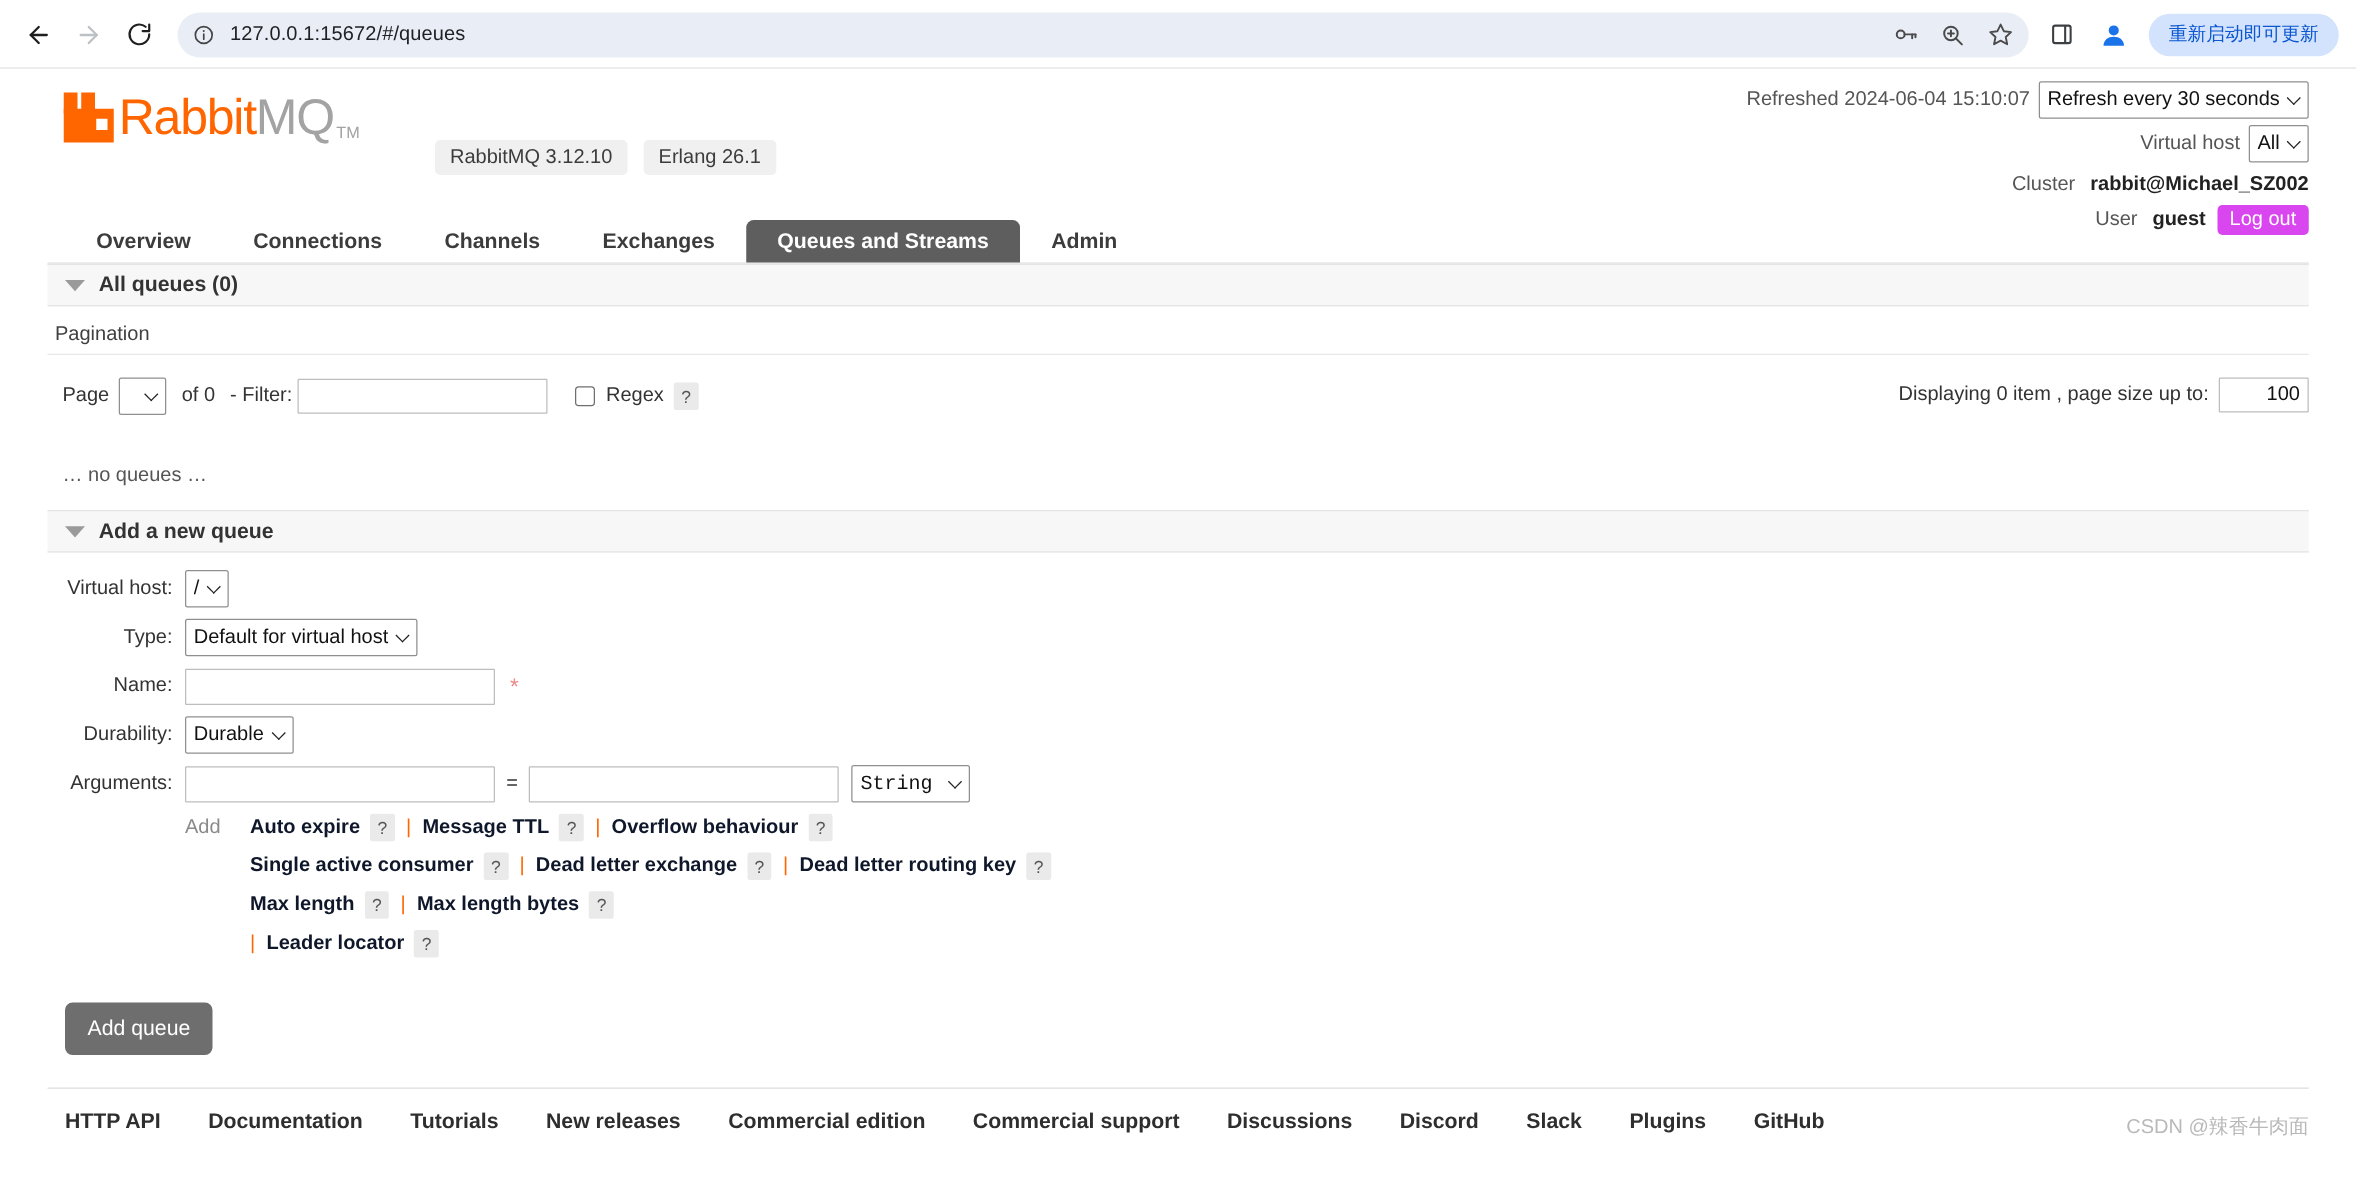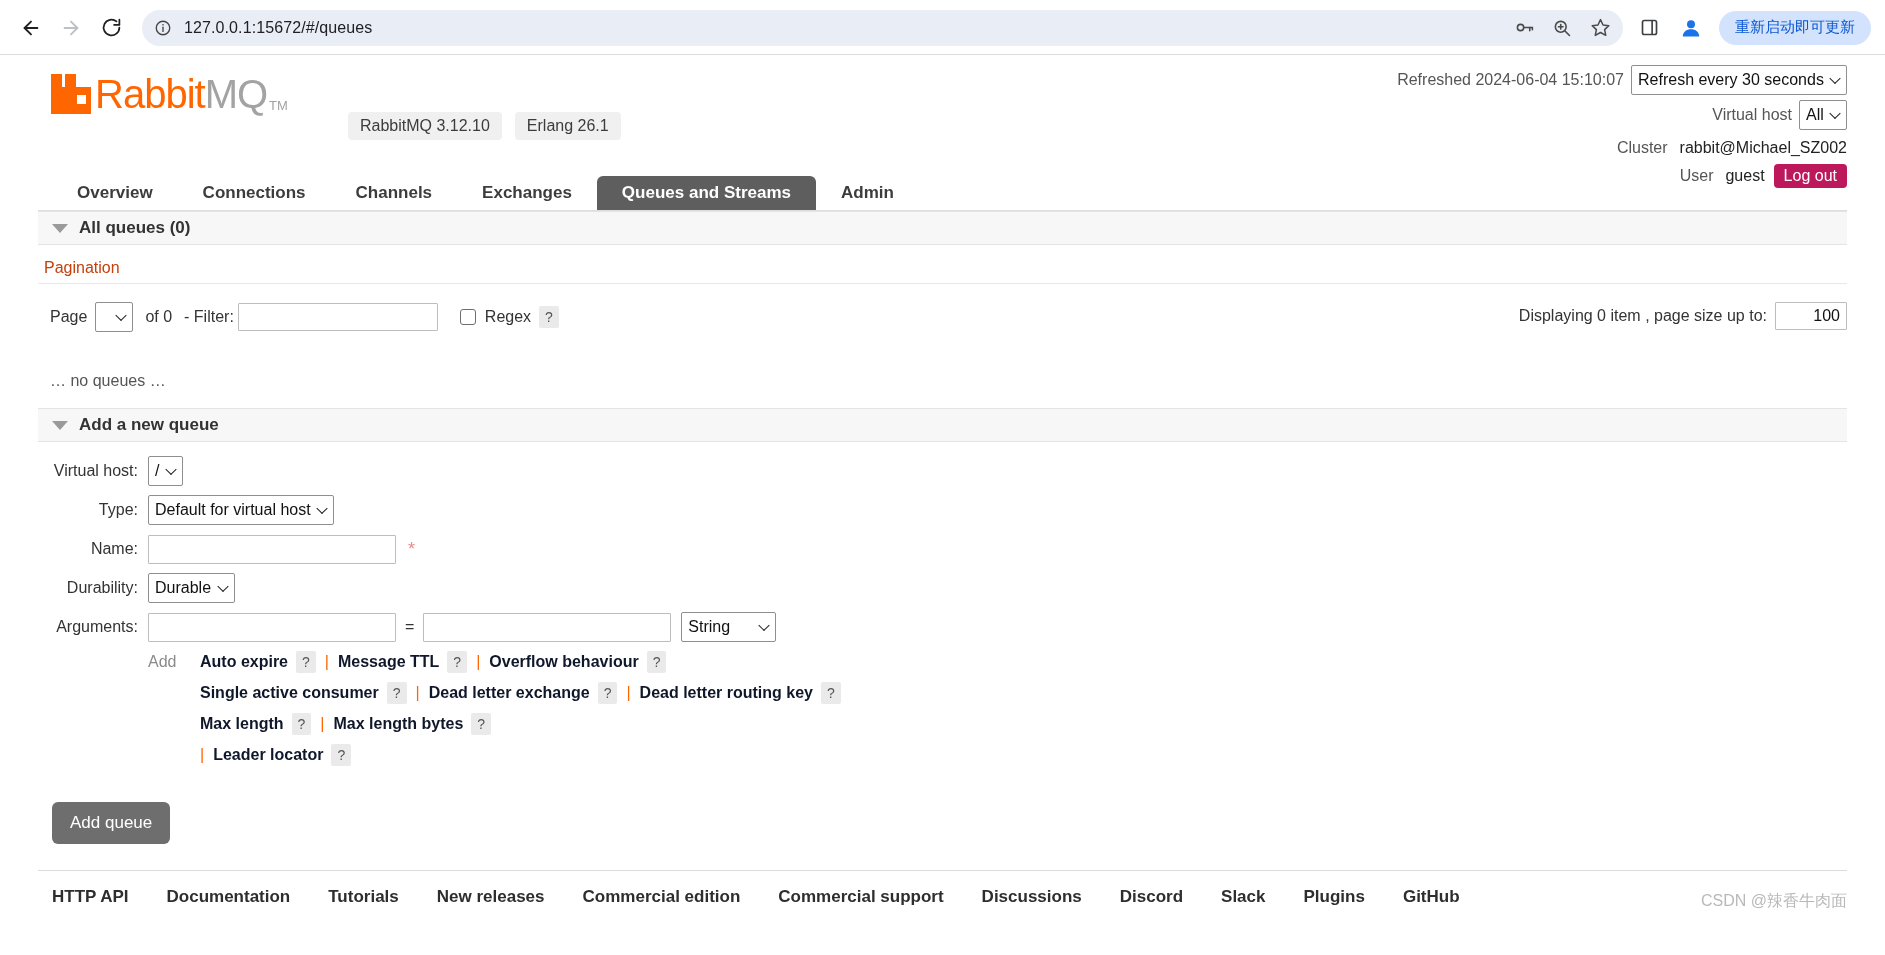--- a/index.html
+++ b/index.html
@@ -215,23 +215,23 @@
     transform: translateY(-70%) rotate(45deg);
     pointer-events: none;
   }
   #status-block .cluster, #status-block .user {
     margin-top: 2px;
     height: 26px;
     display: flex;
     align-items: center;
     justify-content: flex-end;
   }
-  #status-block b { color: #222; font-weight: normal; margin-left: 5px; }
+  #status-block b { color: #222; font-weight: bold; margin-left: 5px; }
   #logout-btn {
-    background: #be185d;
+    background: #d946ef;
     color: #fff;
     font-size: 16px;
     padding: 3px 10px;
     border-radius: 4px;
     margin-left: 9px;
     border: none;
     font-family: "Liberation Sans", sans-serif;
     cursor: pointer;
   }
 
@@ -277,21 +277,21 @@
   }
   .section-bar .title {
     font-size: 17px;
     font-weight: bold;
     color: #333;
   }
 
   
   #pagination-label {
     font-size: 16px;
-    color: #c2410c;
+    color: #404040;
     padding: 14px 0 6px 6px;
     border-bottom: 1px solid #e8e8e8;
     margin: 0 0 0 0;
   }
   #pagination-row {
     position: relative;
     display: flex;
     align-items: center;
     padding: 18px 0 10px 12px;
     font-size: 16px;
@@ -651,21 +651,21 @@
           </select>
         </span>
       </div>
 
       <div class="form-row">
         <span class="flabel">Arguments:</span>
         <input class="txt" id="arg-key" type="text" value="" style="">
         <span class="eq">=</span>
         <input class="txt" id="arg-val" type="text" value="" style="">
         <span class="sel-wrap" style="margin-left:10px;">
-          <select class="sel" style="width:95px;">
+          <select class="sel" style="width:95px;font-family:Liberation Mono, monospace;">
             <option>String</option>
           </select>
         </span>
       </div>
 
       <div id="args-presets">
         <span id="add-label">Add</span>
         <span id="preset-lines">
 
           <div class="preset-line">

